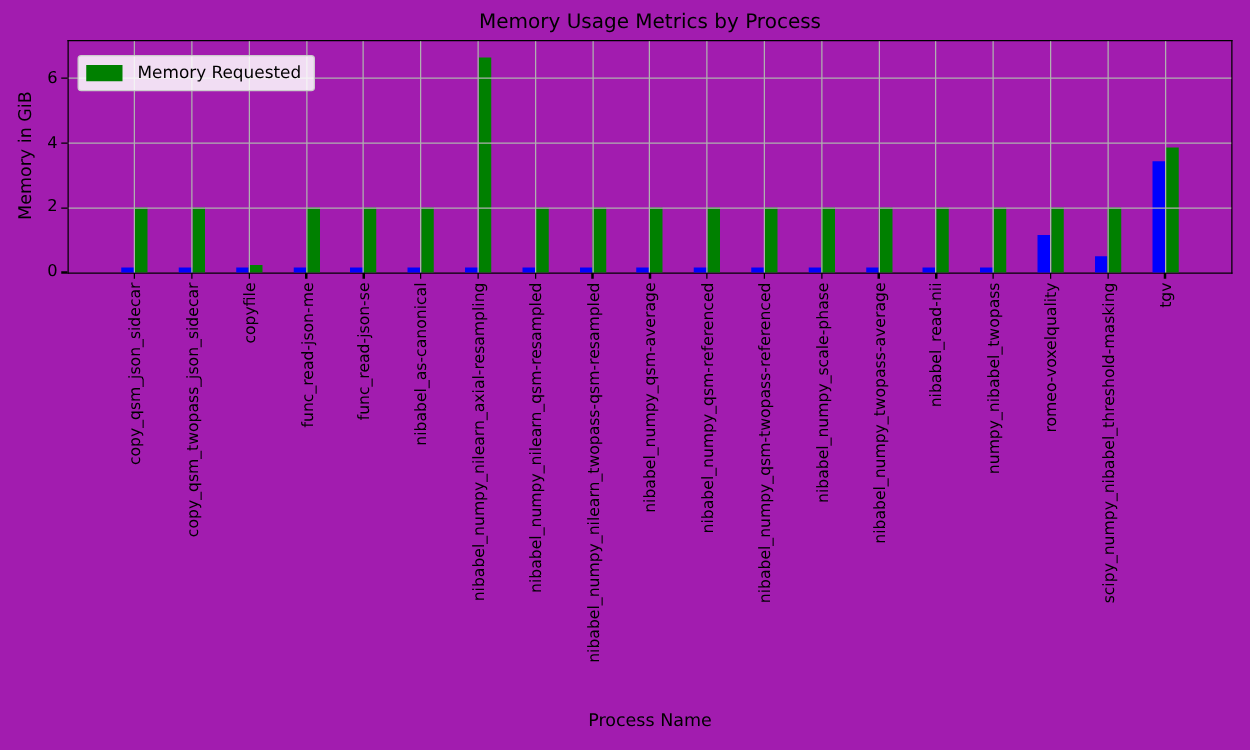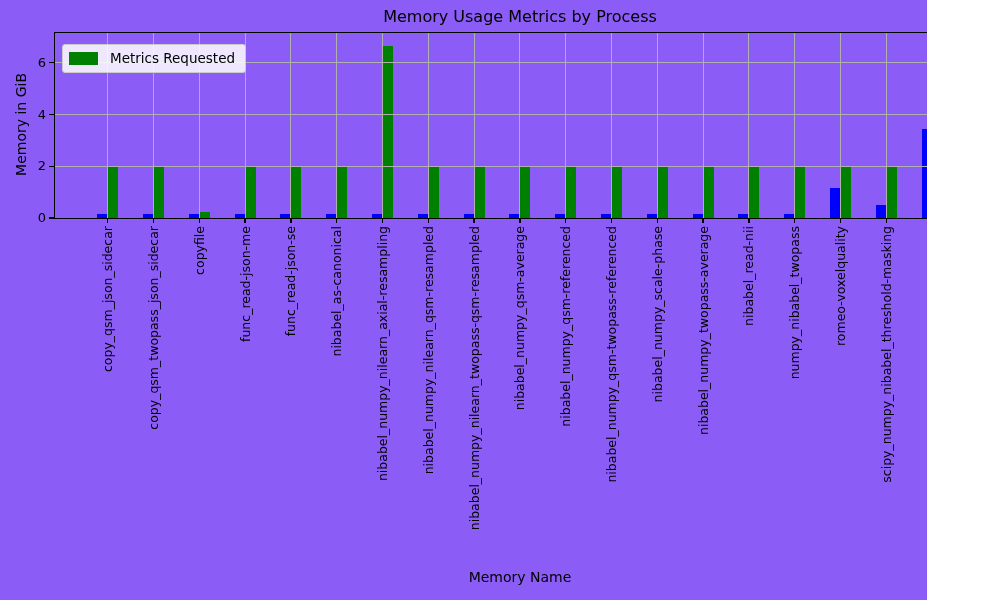--- a/index.html
+++ b/index.html
@@ -1,17 +1,17 @@
 <!DOCTYPE html>
 <html><head>
 <meta charset="utf-8">
 <style>
   html,body{margin:0;padding:0;background:#fff;}
   #figure{
-    position:relative;width:927px;height:600px;background:#8b5cf6;
+    position:relative;width:1000px;height:600px;background:#a21caf;
     font-family:"DejaVu Sans", sans-serif;color:#000;overflow:hidden;
   }
   .title{
     position:absolute;left:55px;top:7px;width:930px;text-align:center;
     font-size:16px;color:#000;
   }
   .plot{position:absolute;left:55px;top:33px;width:930px;height:185px;}
   .spine{position:absolute;background:#000;}
   .hgrid{position:absolute;left:0;width:930px;height:1px;background:#b0b0b0;z-index:3;}
   .vgrid{position:absolute;top:0;height:185px;width:1px;background:#b0b0b0;z-index:3;}
@@ -43,27 +43,27 @@
   .swatch{display:inline-block;width:29px;height:13px;}
   .legend-label{font-size:13.5px;white-space:nowrap;line-height:15px;}
 </style>
 </head>
 <body>
 
 <div id="figure">
   <div class="title">Memory Usage Metrics by Process</div>
 
   <div class="ylabel">Memory in GiB</div>
-  <div class="xlabel">Memory Name</div>
+  <div class="xlabel">Process Name</div>
 
   <div class="plot" id="plot">
     <div class="legend">
       <div class="legend-row">
         <span class="swatch" style="background: rgb(0, 128, 0);"></span>
-        <span class="legend-label">Metrics Requested</span>
+        <span class="legend-label">Memory Requested</span>
       </div>
     </div>
   <div class="bar" style="left: 42.2px; width: 10.5px; height: 3.88112px; background: rgb(0, 0, 255);"></div>
       <div class="bar" style="left: 88px; width: 10.5px; height: 3.88112px; background: rgb(0, 0, 255);"></div>
       <div class="bar" style="left: 133.8px; width: 10.5px; height: 3.88112px; background: rgb(0, 0, 255);"></div>
       <div class="bar" style="left: 179.6px; width: 10.5px; height: 3.88112px; background: rgb(0, 0, 255);"></div>
       <div class="bar" style="left: 225.4px; width: 10.5px; height: 3.88112px; background: rgb(0, 0, 255);"></div>
       <div class="bar" style="left: 271.2px; width: 10.5px; height: 3.88112px; background: rgb(0, 0, 255);"></div>
       <div class="bar" style="left: 317px; width: 10.5px; height: 3.88112px; background: rgb(0, 0, 255);"></div>
       <div class="bar" style="left: 362.8px; width: 10.5px; height: 3.88112px; background: rgb(0, 0, 255);"></div>

